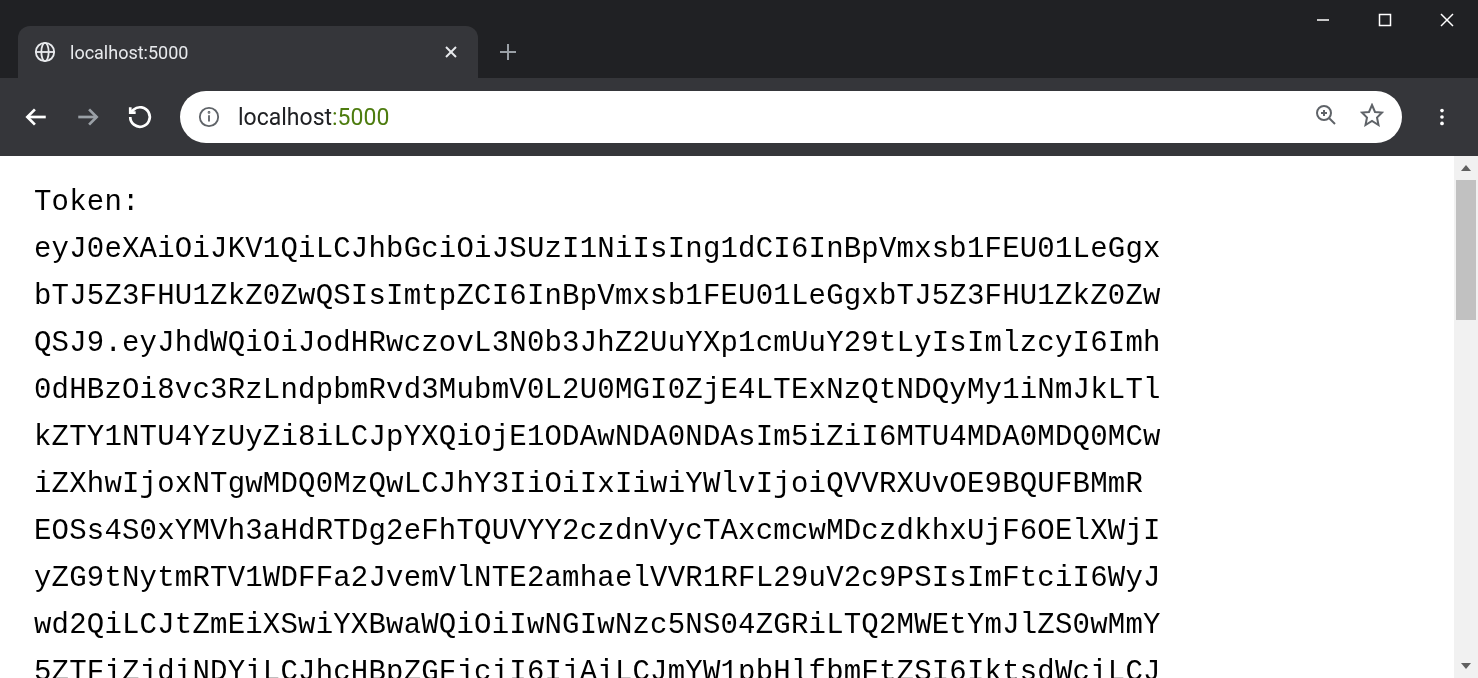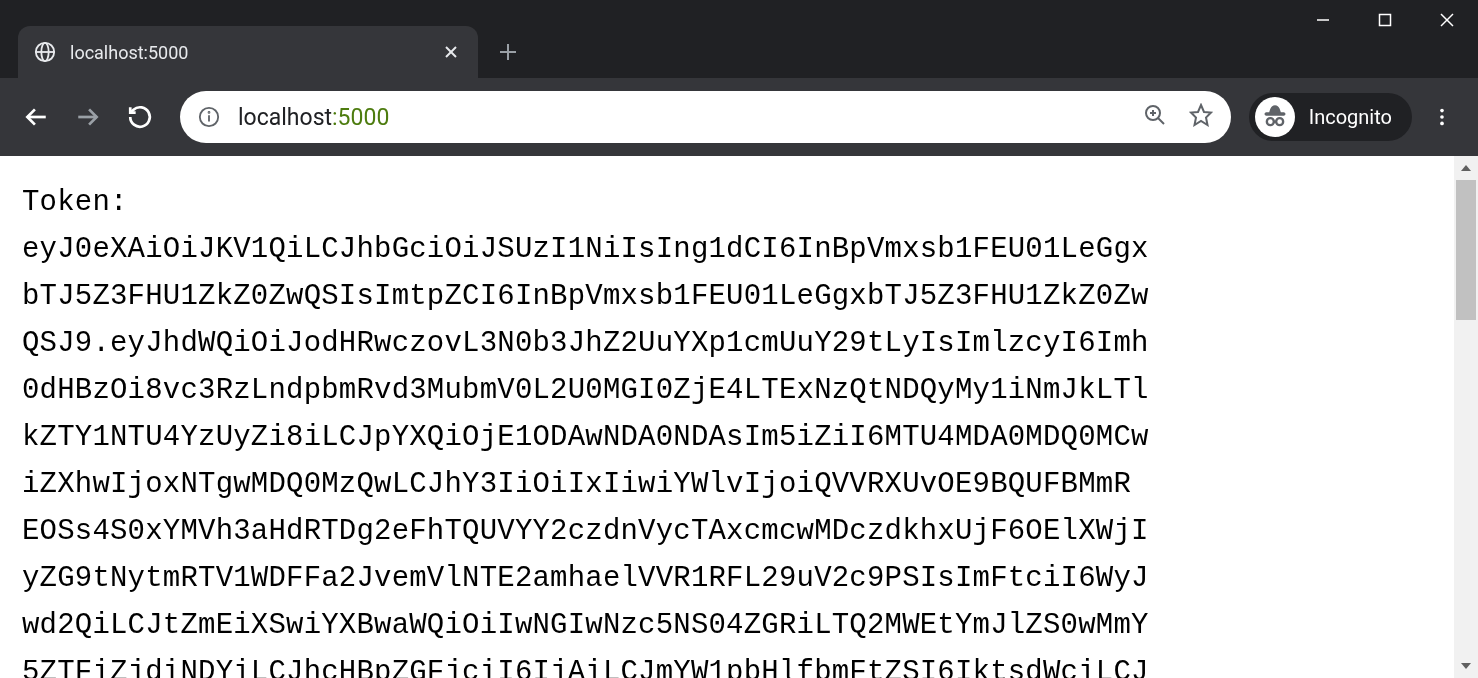--- a/index.html
+++ b/index.html
@@ -150,20 +150,21 @@
       height: 44px;
       display: flex;
       align-items: center;
       justify-content: center;
       color: #ffffff;
     }
     .content-area {
       position: relative;
       height: calc(678px - 78px - 78px);
       overflow: hidden;
+      padding-left: 12px;
     }
     .page {
       padding: 24px 8px 8px 22px;
       font-family: "Consolas", "Courier New", monospace;
       font-size: 29px;
       line-height: 1.62;
       color: #000000;
       white-space: pre;
       word-break: break-all;
       letter-spacing: 0.2px;
@@ -281,31 +282,20 @@
             <line x1="10" y1="7" x2="10" y2="13"></line>
           </svg>
       </span>
       <span>
         <svg width="24" height="24" viewBox="0 0 24 24" fill="none" stroke="currentColor" stroke-width="2">
             <polygon points="12 2 15 9 22 9.5 17 14.5 18.5 22 12 18 5.5 22 7 14.5 2 9.5 9 9"></polygon>
           </svg>
       </span>
     </span>
   </div>
-  <div class="incognito-pill">
-    <span class="hat">
-      <svg width="28" height="28" viewBox="0 0 24 24" fill="#5f6368">
-          <path d="M12 2c-2 0-3 1-4 3l-1 3H5c-1 0-2 .5-2 1.5S4 11 5 11h14c1 0 2-.5 2-1.5S20 8 19 8h-2l-1-3c-1-2-2-3-4-3z"></path>
-          <circle cx="8" cy="16" r="3" fill="none" stroke="#5f6368" stroke-width="2"></circle>
-          <circle cx="16" cy="16" r="3" fill="none" stroke="#5f6368" stroke-width="2"></circle>
-          <line x1="11" y1="16" x2="13" y2="16" stroke="#5f6368" stroke-width="2"></line>
-        </svg>
-    </span>
-    <span class="label">Incognito</span>
-  </div>
   <div class="menu-btn">
     <svg width="22" height="22" viewBox="0 0 24 24" fill="currentColor">
         <circle cx="12" cy="5" r="2"></circle>
         <circle cx="12" cy="12" r="2"></circle>
         <circle cx="12" cy="19" r="2"></circle>
       </svg>
   </div>
 </div>
 
 <div class="content-area">

